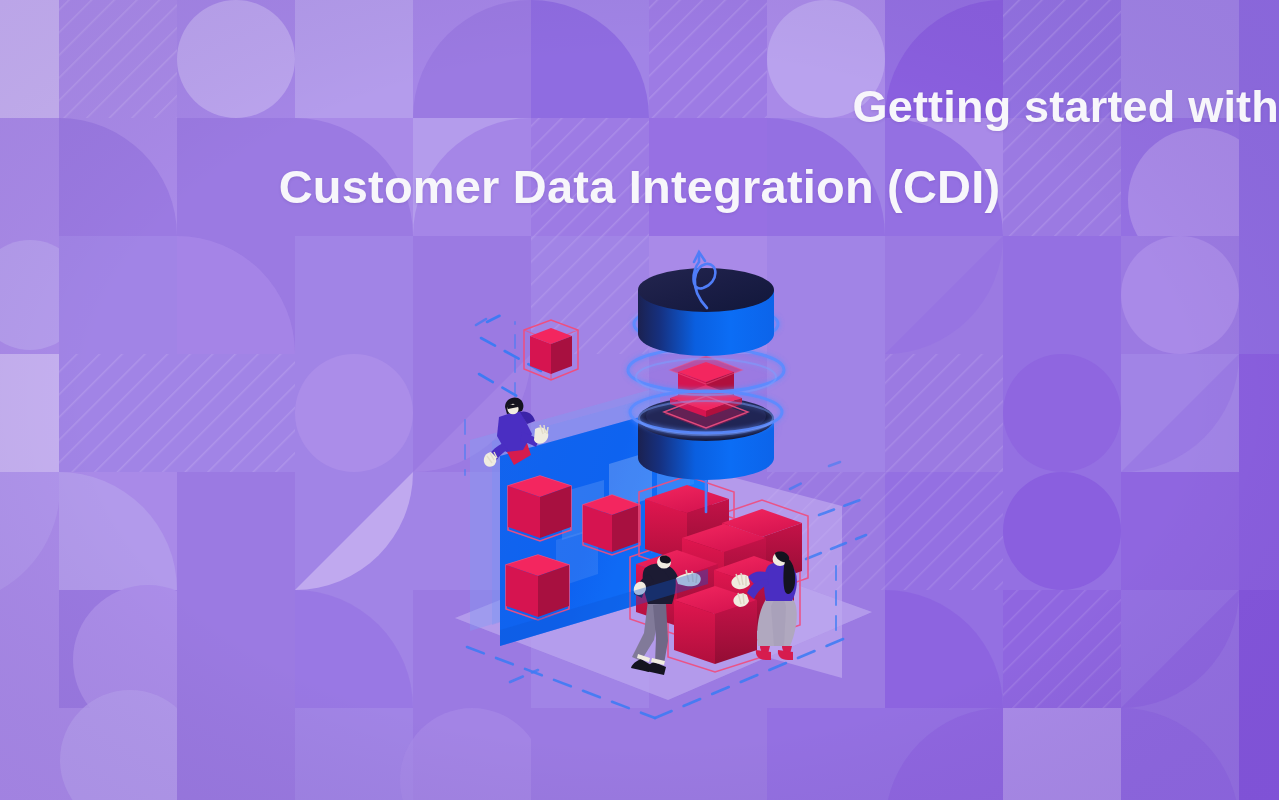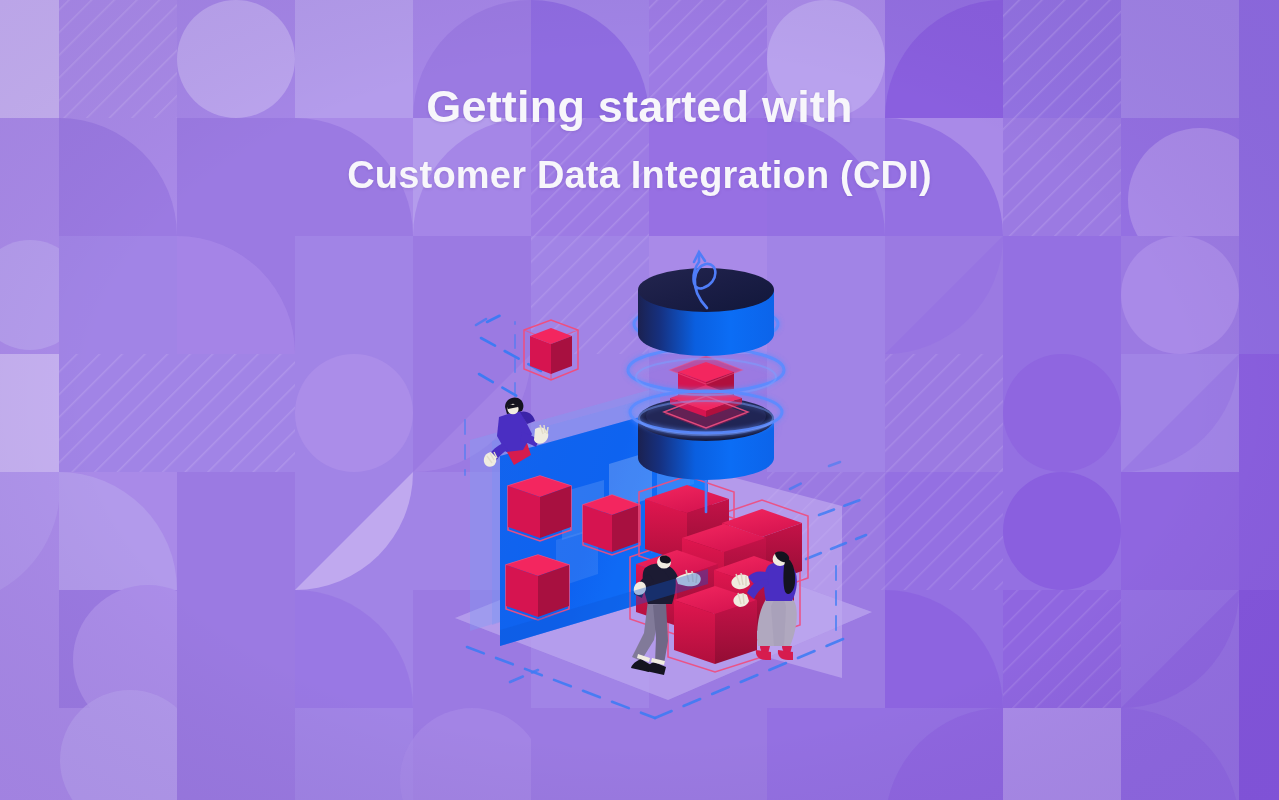--- a/index.html
+++ b/index.html
@@ -28,22 +28,22 @@
     pointer-events:none;
   }
   .title-line{
     display:block;
     color:#f7f6fb;
     font-weight:bold;
     letter-spacing:0.2px;
     text-shadow:0 1px 3px rgba(70,40,130,0.18);
     font-family:"Liberation Sans", sans-serif;
   }
-  #title-line-1{ font-size:45px; line-height:58px; }
-  #title-line-2{ font-size:38px; line-height:58px; margin-top:10px; }
+  #title-line-1{ font-size:45px; line-height:58px;text-align:right; }
+  #title-line-2{ font-size:47px; line-height:58px; margin-top:22px; }
 </style>
 </head>
 <body>
 
 <div id="stage">
 
   <svg id="bg-svg" viewBox="0 0 1279 800" preserveAspectRatio="none" aria-hidden="true">
     <defs>
       <pattern id="hatch" width="16" height="16" patternUnits="userSpaceOnUse" patternTransform="rotate(45)">
         <rect width="16" height="16" fill="none"></rect>

